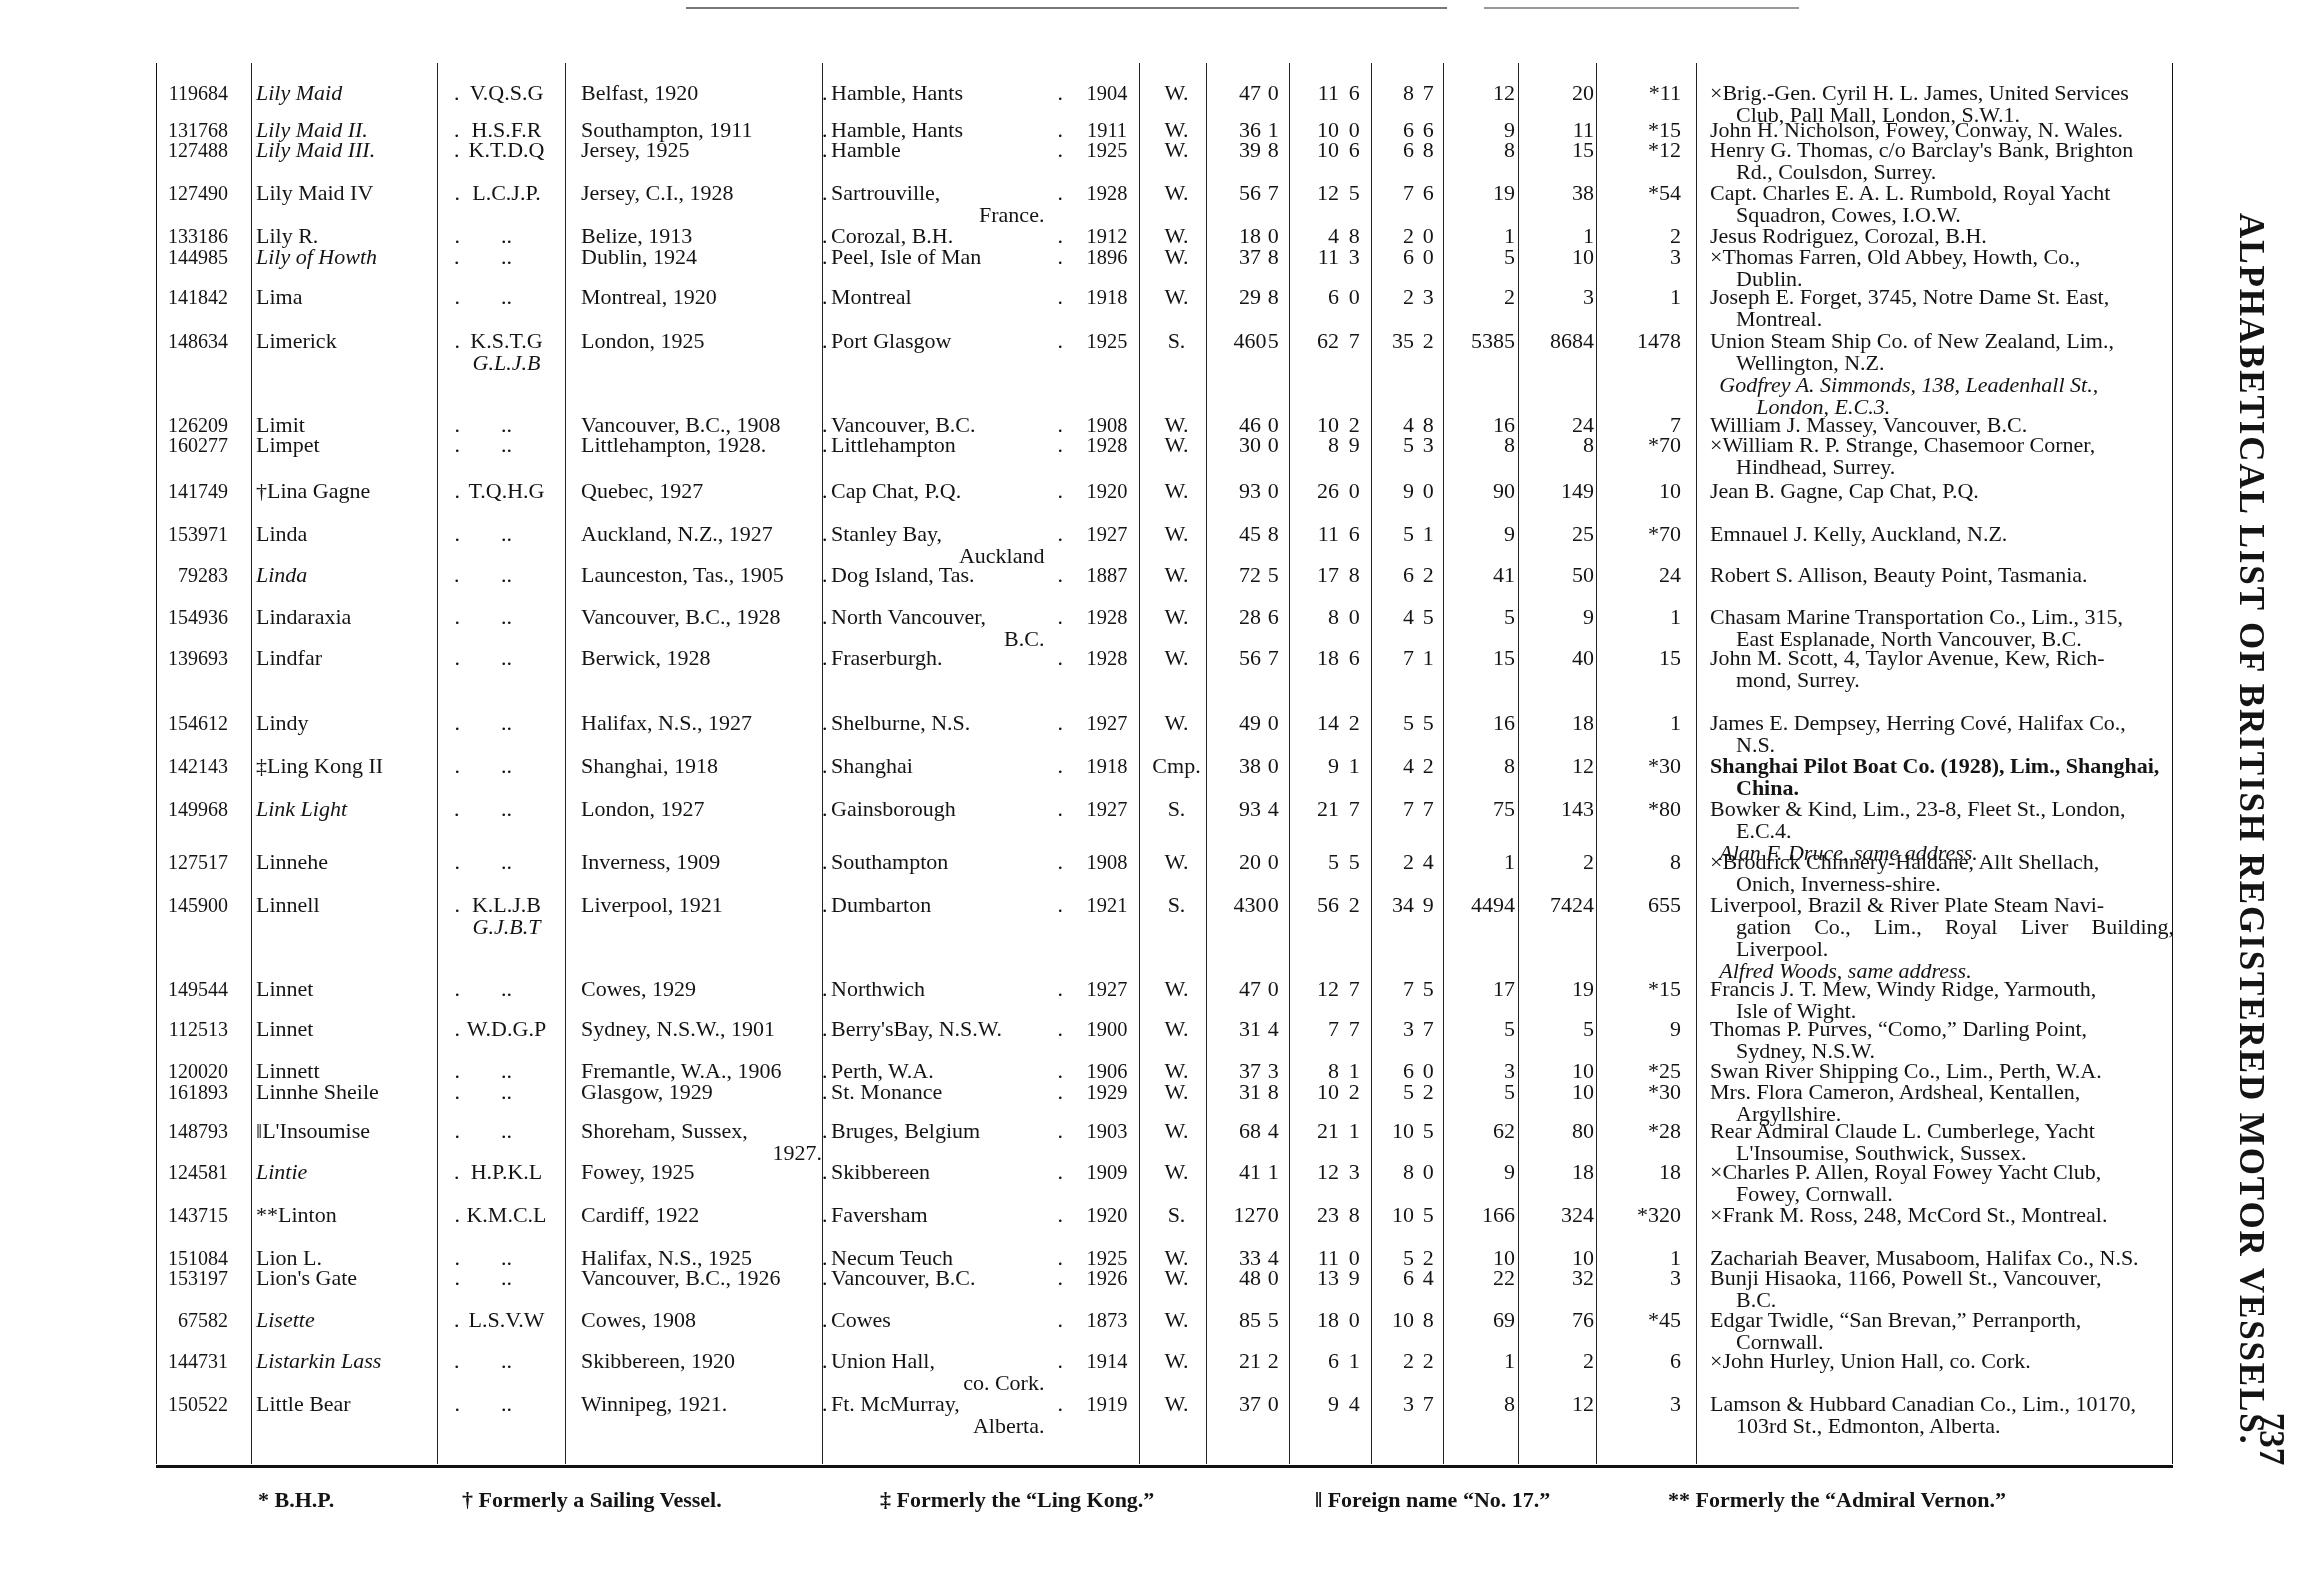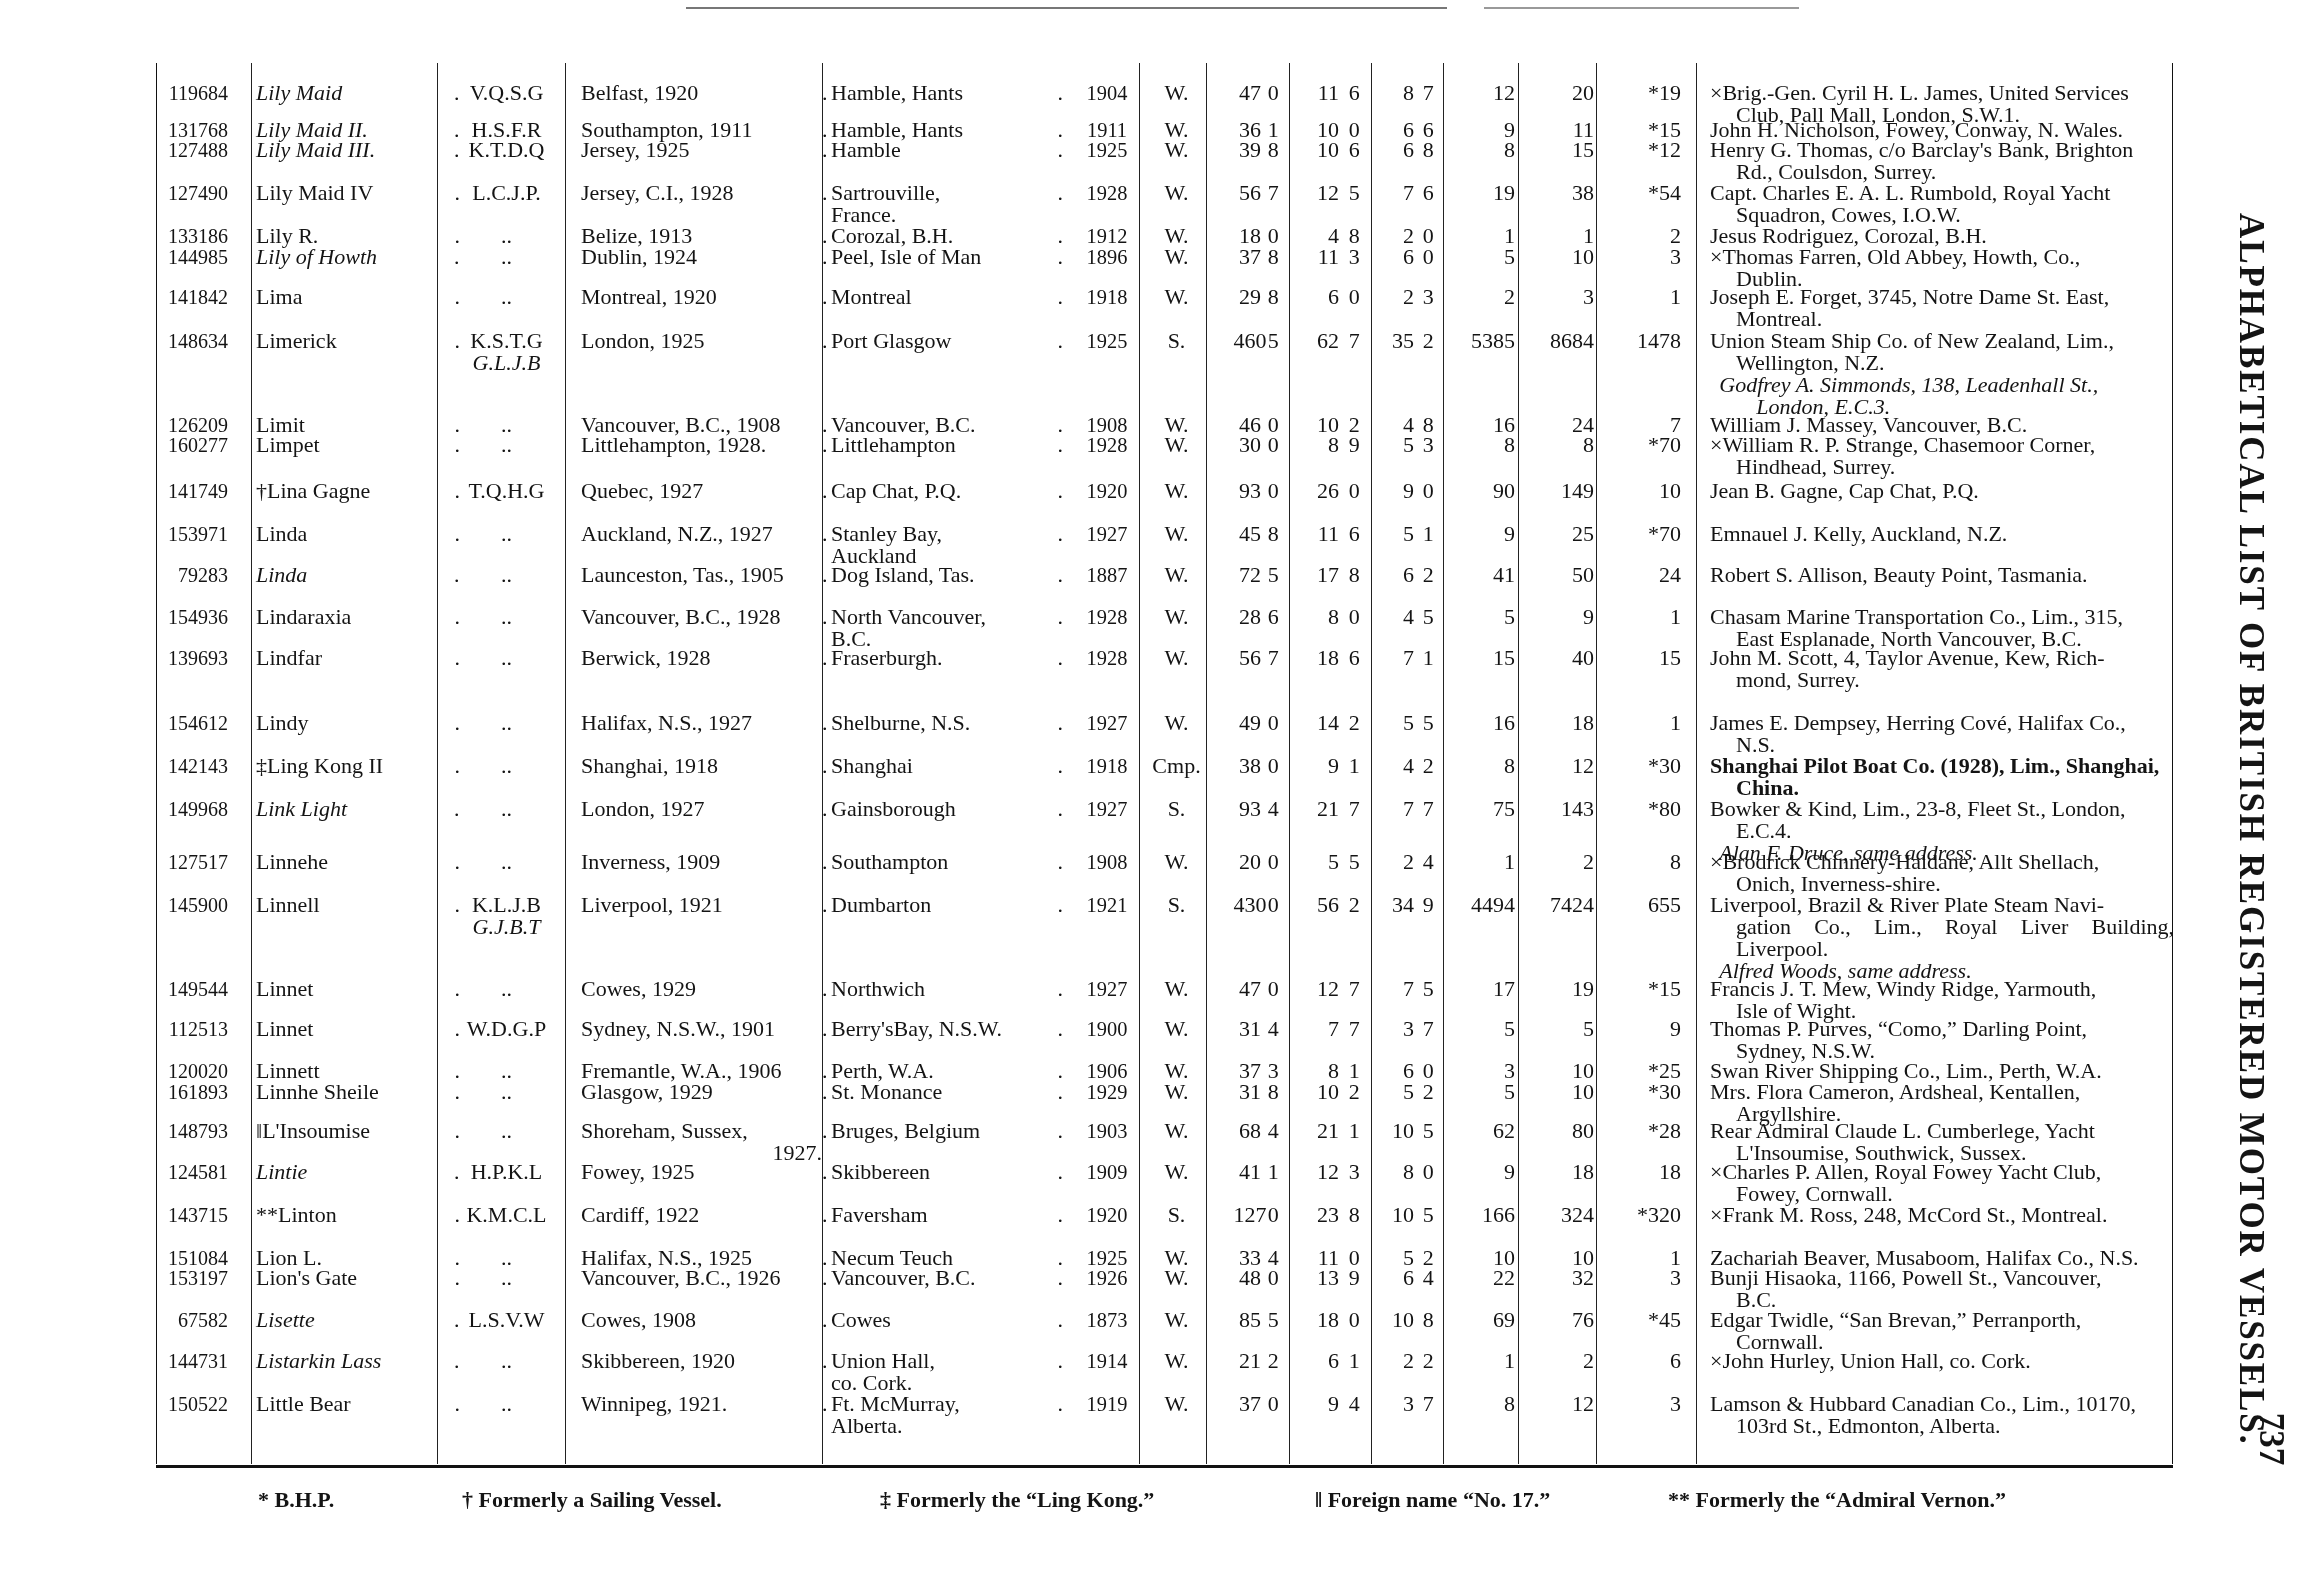--- a/index.html
+++ b/index.html
@@ -16,21 +16,21 @@
   .c { position:absolute; top:0; white-space:nowrap; }
   .num { left:0; width:72px; text-align:right; font-size:20px; }
   .name { left:100px; width:204px; }
   .name .lead { position:absolute; right:0; top:0; }
   .sig { left:281px; width:139px; text-align:center; }
   .sig2 { display:block; font-style:italic; }
   .built { left:425px; width:241px; }
   .built .lead { position:absolute; right:-5.6px; top:0; }
   .port { left:675px; width:232px; }
   .port .lead { position:absolute; right:0; top:0; }
-  .port .cont { display:block; }
+  .port .cont { display:block; text-align:right; }
   .year { left:923px; width:56px; text-align:center; font-size:20.4px; }
   .rig { left:988px; width:65px; text-align:center; }
   .d1 { left:1071px; width:46px; text-align:center; }
   .d1b { left:1108px; width:18.6px; text-align:center; }
   .d2 { left:1141px; width:42px; text-align:right; }
   .d2b { left:1189px; width:18.6px; text-align:center; }
   .d3 { left:1223px; width:35px; text-align:right; }
   .d3b { left:1263px; width:18.6px; text-align:center; }
   .gross { left:1294px; width:65px; text-align:right; }
   .net { left:1368px; width:70px; text-align:right; }
@@ -79,21 +79,21 @@
         <span class="c year">1904</span>
         <span class="c rig">W.</span>
         <span class="c d1">47</span>
         <span class="c d1b">0</span>
         <span class="c d2">11</span>
         <span class="c d2b">6</span>
         <span class="c d3">8</span>
         <span class="c d3b">7</span>
         <span class="c gross">12</span>
         <span class="c net">20</span>
-        <span class="c hp">*19</span>
+        <span class="c hp">*11</span>
         <span class="c owner"><span>×Brig.-Gen. Cyril H. L. James, United Services</span><span class="line2">Club, Pall Mall, London, S.W.1.</span></span>
       </div>
       <div class="row" style="top: 56px;">
         <span class="c num">131768</span>
         <span class="c name italic"><span>Lily Maid II.</span><span class="lead">.</span></span>
         <span class="c sig"><span>H.S.F.R</span></span>
         <span class="c built"><span>Southampton, 1911</span><span class="lead">.</span></span>
         <span class="c port"><span>Hamble, Hants</span><span class="lead">.</span></span>
         <span class="c year">1911</span>
         <span class="c rig">W.</span>

